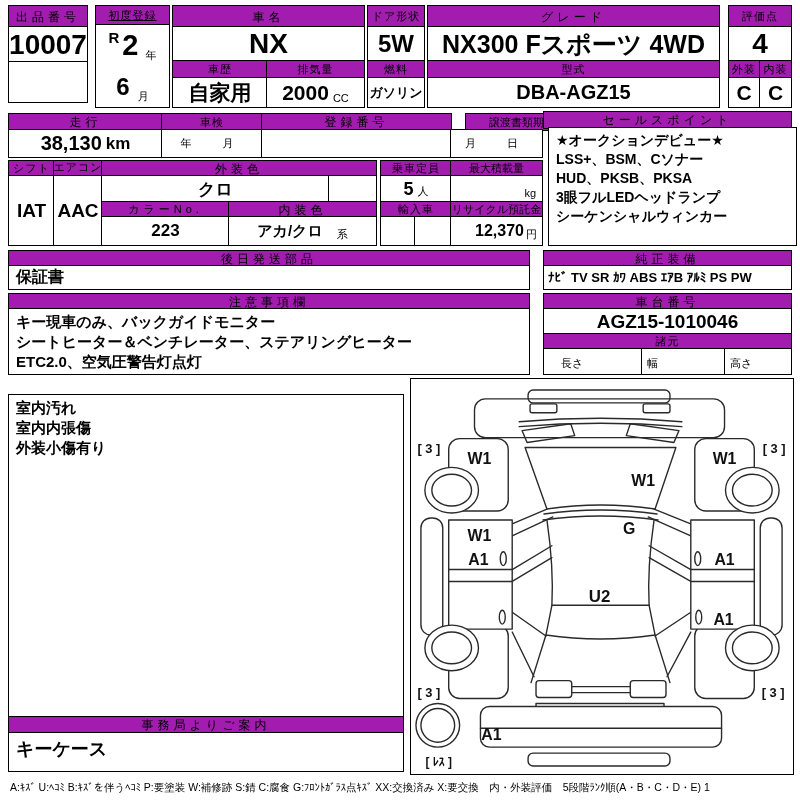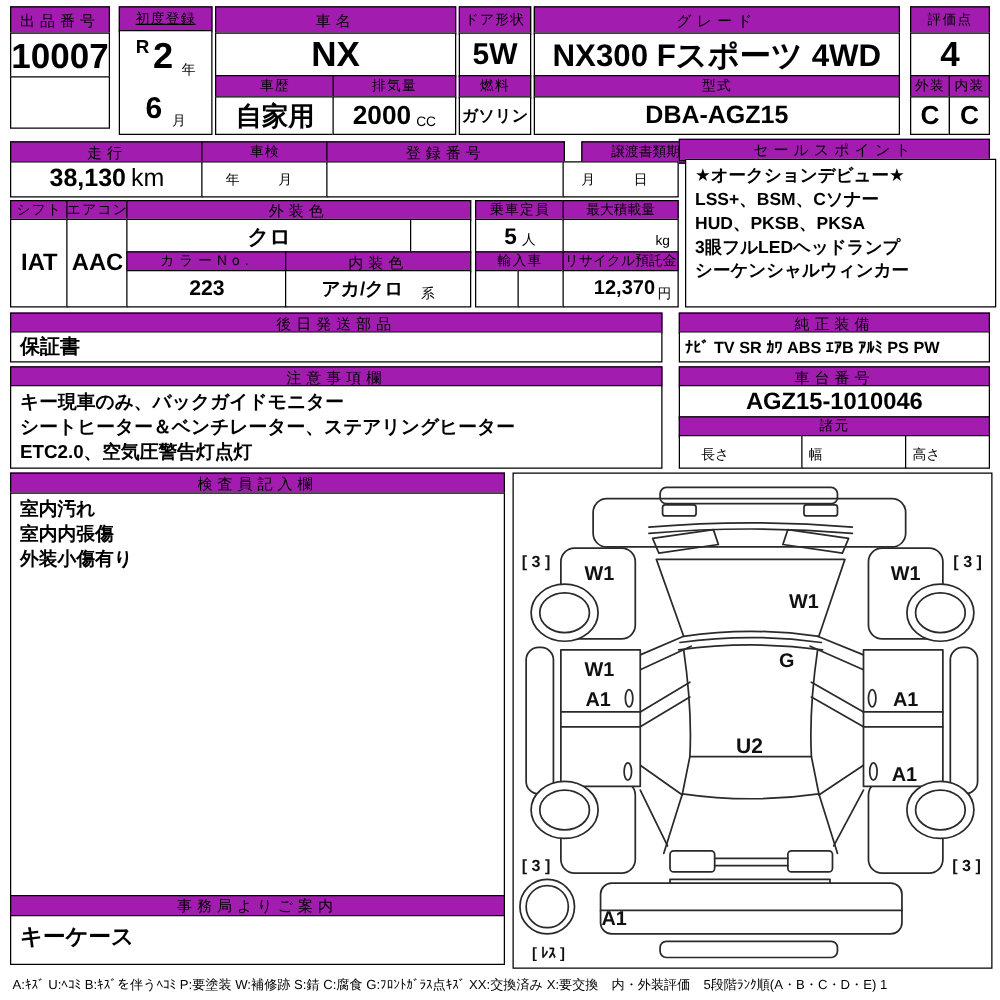--- a/index.html
+++ b/index.html
@@ -69,21 +69,21 @@
   <div class="c h t" style="left:728px;top:5px;width:64px;height:23px;">評価点</div>
   <div class="c v" style="left:728px;top:26px;width:64px;height:36px;font-size:28px;">4</div>
   <div class="c h t" style="left:728px;top:60px;width:32px;height:19px;">外装</div>
   <div class="c h t" style="left:759px;top:60px;width:33px;height:19px;">内装</div>
   <div class="c v" style="left:728px;top:77px;width:32px;height:31px;font-size:21px;">C</div>
   <div class="c v" style="left:759px;top:77px;width:33px;height:31px;font-size:21px;">C</div>
 
   <div class="c h" style="left:8px;top:113px;width:155px;height:18px;">走行</div>
   <div class="c v" style="left:8px;top:129px;width:155px;height:29px;">
     <span style="font-size:20px;">38,130</span>
-    <span style="font-size:20px;font-weight:normal;margin-left:4px;">km</span>
+    <span style="font-size:17px;font-weight:bold;margin-left:4px;">km</span>
   </div>
   <div class="c h t" style="left:161px;top:113px;width:102px;height:18px;">車検</div>
   <div class="c v" style="left:161px;top:129px;width:102px;height:29px;">
     <span class="ph">年　月</span>
   </div>
   <div class="c h" style="left:261px;top:113px;width:191px;height:18px;">登録番号</div>
   <div class="c v" style="left:261px;top:129px;width:191px;height:29px;"></div>
   <div class="c h t" style="left:465px;top:113px;width:114px;height:18px;letter-spacing:0;">譲渡書類期限</div>
   <div class="c v" style="left:450px;top:129px;width:93px;height:29px;">
     <span class="ph">月　日</span>
@@ -93,21 +93,21 @@
   <div class="c lines sales" style="left:548px;top:127px;width:249px;height:119px;">
     <div>★オークションデビュー★</div>
     <div>LSS+、BSM、Cソナー</div>
     <div>HUD、PKSB、PKSA</div>
     <div>3眼フルLEDヘッドランプ</div>
     <div>シーケンシャルウィンカー</div>
   </div>
 
   <div class="c h t" style="left:8px;top:160px;width:47px;height:17px;">シフト</div>
   <div class="c v" style="left:8px;top:175px;width:47px;height:71px;font-size:19px;">IAT</div>
-  <div class="c h t" style="left:53px;top:160px;width:50px;height:17px;">エアコン</div>
+  <div class="c h t" style="left:53px;top:160px;width:50px;height:17px;font-family:Liberation Mono, monospace;">エアコン</div>
   <div class="c v" style="left:53px;top:175px;width:50px;height:71px;font-size:19px;">AAC</div>
 
   <div class="c h" style="left:101px;top:160px;width:276px;height:17px;">外装色</div>
   <div class="c v" style="left:101px;top:175px;width:229px;height:28px;font-size:17px;">クロ</div>
   <div class="c" style="left:328px;top:175px;width:49px;height:28px;"></div>
 
   <div class="c h t" style="left:380px;top:160px;width:72px;height:17px;">乗車定員</div>
   <div class="c v" style="left:380px;top:175px;width:72px;height:28px;">
     <span style="font-size:18px;">5</span>
     <span class="unit">人</span>
@@ -154,21 +154,20 @@
   </div>
   <div class="c v" style="left:641px;top:348px;width:85px;height:27px;justify-content:flex-start;padding-left:5px;">
     <span class="unit" style="margin:0;">幅</span>
     <span></span>
   </div>
   <div class="c v" style="left:724px;top:348px;width:68px;height:27px;justify-content:flex-start;padding-left:5px;">
     <span class="unit" style="margin:0;">高さ</span>
     <span></span>
   </div>
 
-  <div class="c h" style="left:8px;top:378px;width:396px;height:18px;">検査員記入欄</div>
   <div class="c lines" style="left:8px;top:394px;width:396px;height:324px;">
     <div>室内汚れ</div>
     <div>室内内張傷</div>
     <div>外装小傷有り</div>
   </div>
   <div class="c h" style="left:8px;top:716px;width:396px;height:18px;">事務局よりご案内</div>
   <div class="c v vl" style="left:8px;top:732px;width:396px;height:40px;font-size:18px;align-items:flex-start;padding-top:4px;">キーケース</div>
 
   <div class="c" style="left:410px;top:378px;width:384px;height:397px;">
     <svg width="381" height="394" viewBox="0 0 384 397" style="display:block;" fill="none" stroke="#2a2a2a" stroke-width="1.4" stroke-linejoin="round" stroke-linecap="round">

